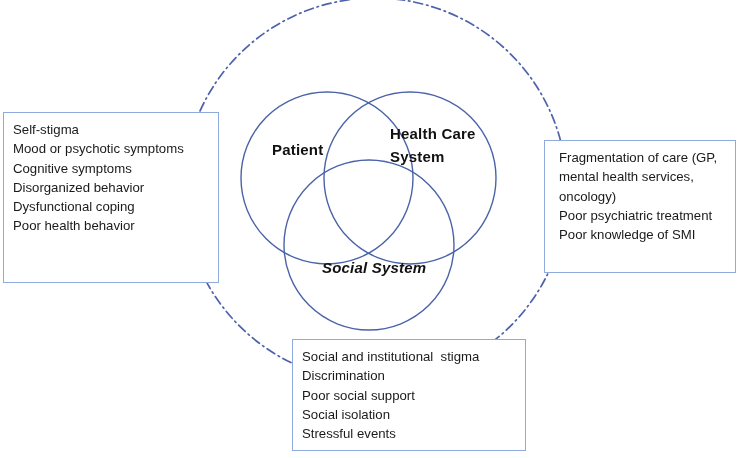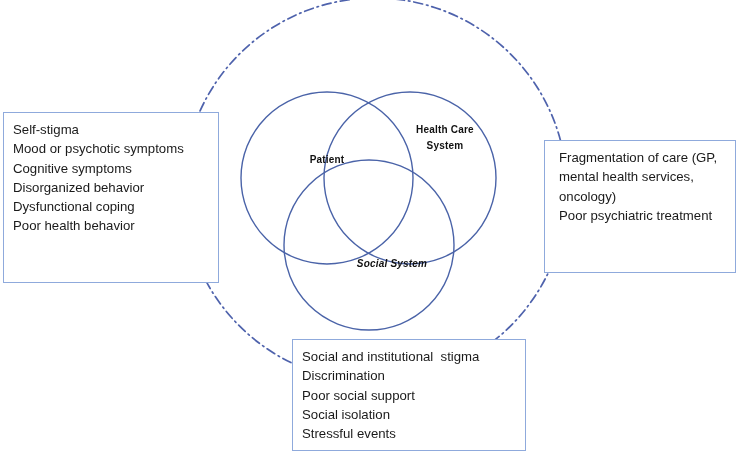--- a/index.html
+++ b/index.html
@@ -19,30 +19,29 @@
     position: absolute;
     left: 0;
     top: 0;
     width: 747px;
     height: 458px;
   }
   .circle-label {
     position: absolute;
     font-family: "Liberation Sans", sans-serif;
     font-weight: bold;
-    font-size: 10px;
+    font-size: 15px;
     color: #111111;
     letter-spacing: 0.2px;
-    text-align: center;
     line-height: 1.55;
     white-space: pre-line;
   }
   #label-patient {
     left: 272px;
-    top: 152px;
+    top: 138px;
     width: 110px;
   }
   #label-hcs {
     left: 390px;
     top: 122px;
     width: 110px;
   }
   #label-social {
     left: 322px;
     top: 256px;
@@ -113,20 +112,21 @@
     <div class="line">Disorganized behavior</div>
     <div class="line">Dysfunctional coping</div>
     <div class="line">Poor health behavior</div>
   </div>
 
   <div class="info-box" id="box-hcs">
     <div class="line">Fragmentation of care (GP,</div>
     <div class="line">mental health services,</div>
     <div class="line">oncology)</div>
     <div class="line">Poor psychiatric treatment</div>
+    <div class="line">Poor knowledge of SMI</div>
   </div>
 
   <div class="info-box" id="box-social">
     <div class="line">Social and institutional  stigma</div>
     <div class="line">Discrimination</div>
     <div class="line">Poor social support</div>
     <div class="line">Social isolation</div>
     <div class="line">Stressful events</div>
   </div>
 

